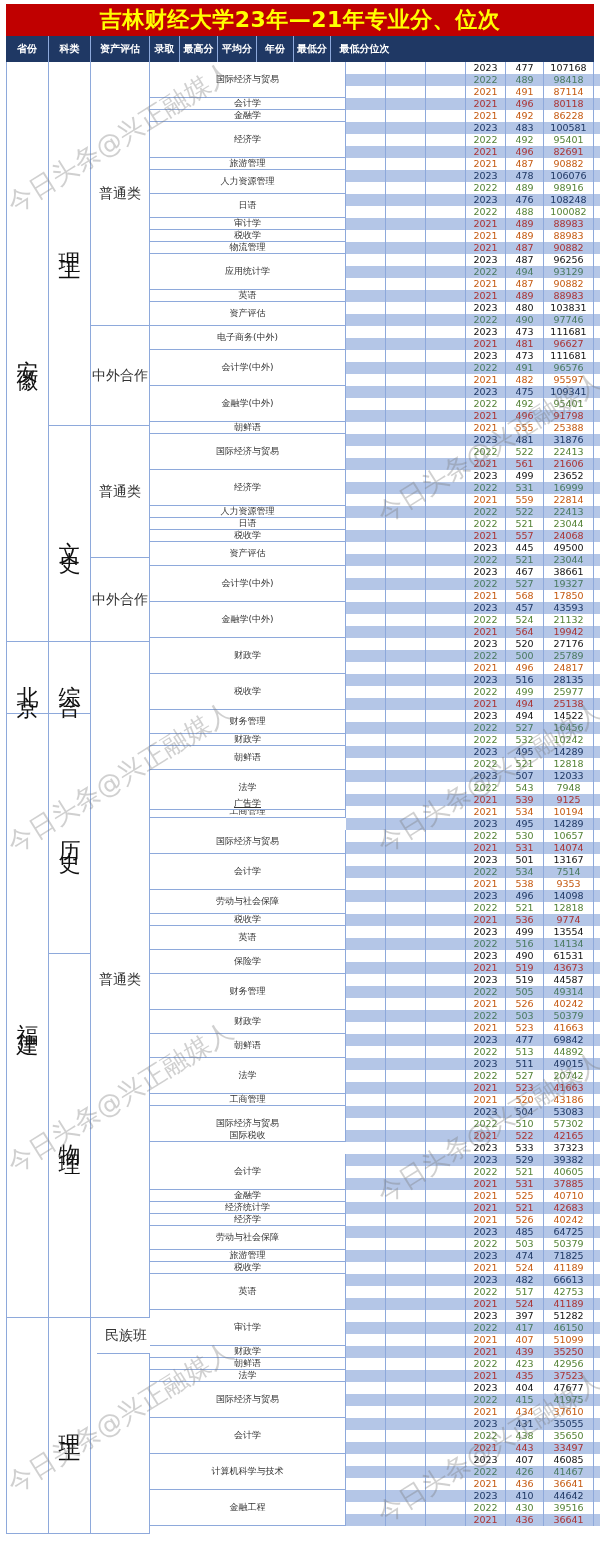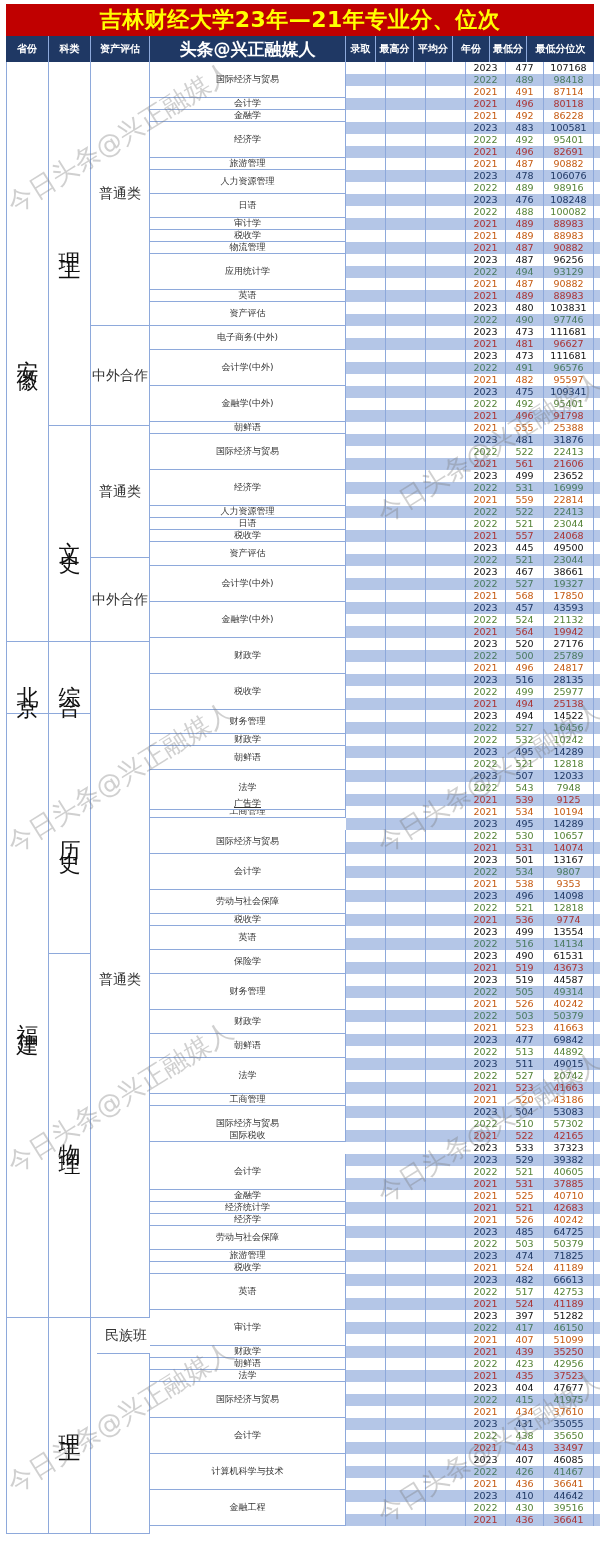--- a/index.html
+++ b/index.html
@@ -27,21 +27,20 @@
 </style>
 </head>
 <body>
 
 <div class="title">吉林财经大学23年—21年专业分、位次</div>
 
 <div class="hdr">
   <div style="width:43px">省份</div>
   <div style="width:42px">科类</div>
   <div style="width:59px">资产评估</div>
-  <div class="big" style="width:196px">头条@兴正融媒人</div>
   <div style="width:30px">录取</div>
   <div style="width:38px">最高分</div>
   <div style="width:39px">平均分</div>
   <div style="width:37px">年份</div>
   <div style="width:37px">最低分</div>
   <div style="width:67px;border-right:none">最低分位次</div>
 </div>
 
 <div class="grid" id="grid">
     <div class="cell prov" style="left: 0px; width: 43px; top: 0px; height: 580px; border-left: 1px solid rgb(142, 169, 219);">安徽</div>
@@ -658,21 +657,21 @@
       <div class="c-yr">2023</div>
       <div class="c-min">501</div>
       <div class="c-rank">13167</div>
     </div>
     <div class="row y2022 alt" style="top: 804px;">
       <div class="c-lq"></div>
       <div class="c-max"></div>
       <div class="c-avg"></div>
       <div class="c-yr">2022</div>
       <div class="c-min">534</div>
-      <div class="c-rank">9807</div>
+      <div class="c-rank">7514</div>
     </div>
     <div class="row y2021" style="top: 816px;">
       <div class="c-lq"></div>
       <div class="c-max"></div>
       <div class="c-avg"></div>
       <div class="c-yr">2021</div>
       <div class="c-min">538</div>
       <div class="c-rank">9353</div>
     </div>
     <div class="row y2023 alt" style="top: 828px;">

